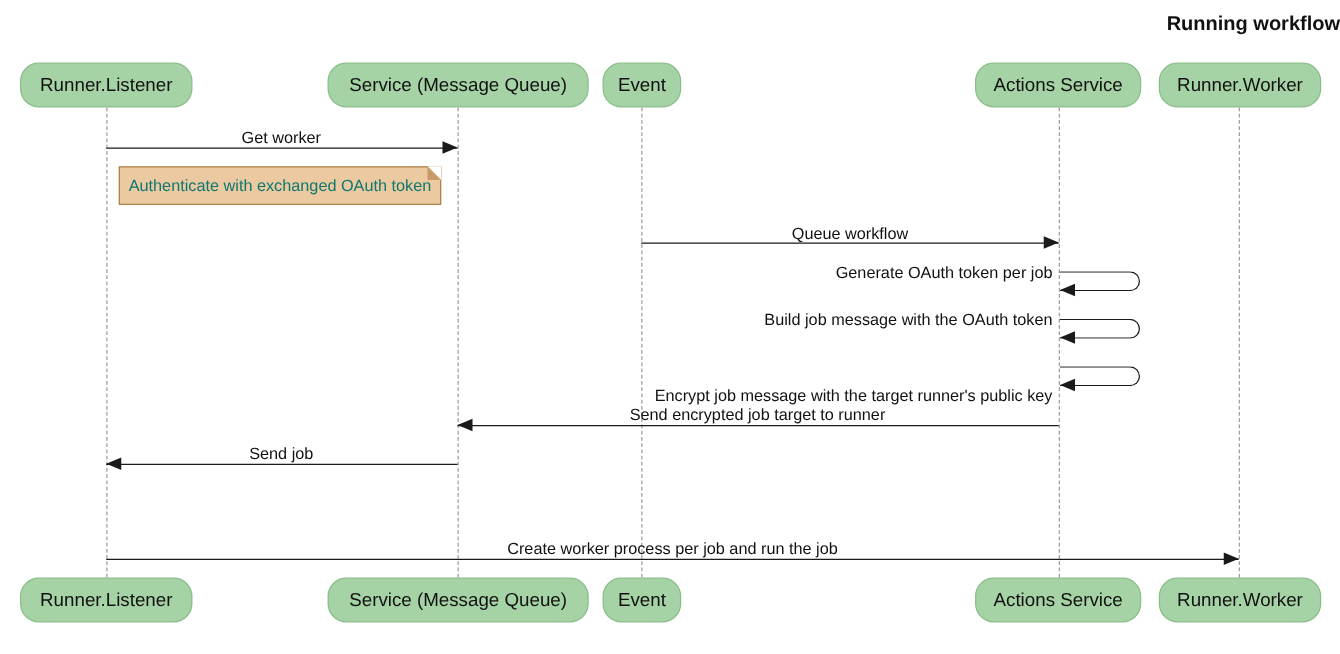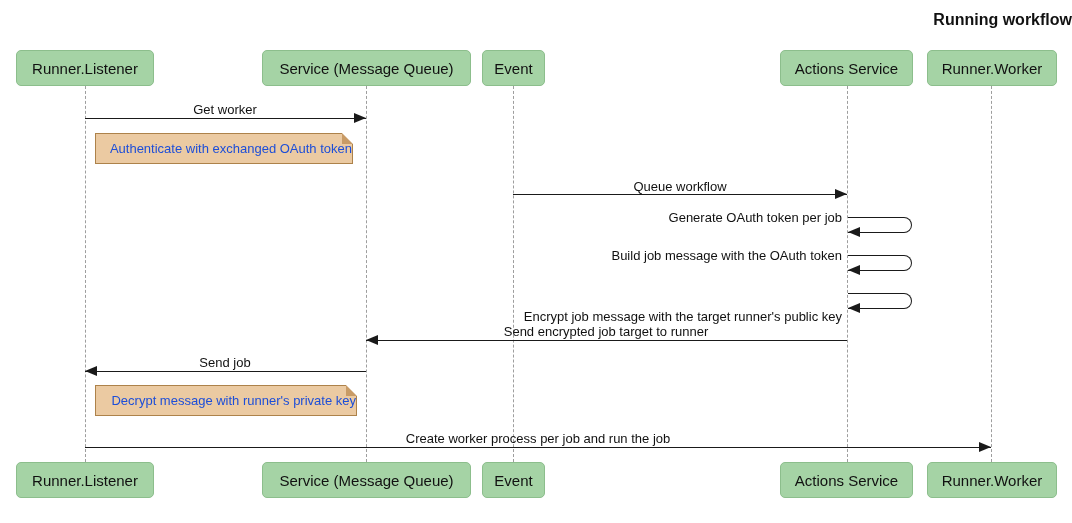--- a/index.html
+++ b/index.html
@@ -6,21 +6,21 @@
   #diagram {
     position:relative; width:1072px; height:523px; background:#ffffff;
     font-family:"Liberation Sans", sans-serif; color:#1a1a1a; overflow:hidden;
   }
   .title {
     position:absolute; top:11px; left:0; width:100%; text-align:right;
     font-size:16px; font-weight:bold; color:#111;
   }
   .actor {
     position:absolute; height:36px; line-height:36px; text-align:center;
-    background:#A5D3A5; border:1px solid #8CBE8C; border-radius:5px;
+    background:#A5D3A5; border:1px solid #8CBE8C; border-radius:15px;
     font-size:15px; color:#111; box-sizing:border-box; white-space:nowrap;
   }
   .lifeline {
     position:absolute; top:86px; height:376px; width:0;
     border-left:1px dashed #9e9e9e;
   }
   .msg-line {
     position:absolute; height:0; border-top:1px solid #1a1a1a;
   }
   .arrow-right {
@@ -41,21 +41,21 @@
     position:absolute; font-size:13px; white-space:nowrap; color:#111;
     text-align:center;
   }
   .self-loop {
     position:absolute; width:64px; height:16px; box-sizing:border-box;
     border:1px solid #1a1a1a; border-left:none;
     border-radius:0 9px 9px 0;
   }
   .note {
     position:absolute; background:#EBCAA2; border:1px solid #AD824A;
-    font-size:13px; color:#1d4ed8; text-align:right; line-height:29px;
+    font-size:13px; color:#0f766e; text-align:center; line-height:29px;
     box-sizing:border-box; white-space:nowrap;
   }
   .note::after {
     content:""; position:absolute; top:-1px; right:-1px; width:0; height:0;
     border-style:solid; border-width:0 11px 11px 0;
     border-color:#ffffff #ffffff #C89B66 #C89B66;
   }
 </style>
 </head>
 <body>
@@ -99,21 +99,20 @@
   <div class="arrow-left" style="left:848px; top:303px;"></div>
 
   <div class="msg-label" style="left:606px; top:324px;">Send encrypted job target to runner</div>
   <div class="msg-line" style="left:366px; top:340px; width:481px;"></div>
   <div class="arrow-left" style="left:366px; top:335px;"></div>
 
   <div class="msg-label" style="left:225px; top:355px;">Send job</div>
   <div class="msg-line" style="left:85px; top:371px; width:281px;"></div>
   <div class="arrow-left" style="left:85px; top:366px;"></div>
 
-  <div class="note" style="left:95px; top:385px; width:262px; height:31px;">Decrypt message with runner's private key</div>
 
   <div class="msg-label" style="left:538px; top:431px;">Create worker process per job and run the job</div>
   <div class="msg-line" style="left:85px; top:447px; width:906px;"></div>
   <div class="arrow-right" style="left:979px; top:442px;"></div>
 
   <div class="actor" style="left:16px;  top:462px; width:138px;">Runner.Listener</div>
   <div class="actor" style="left:262px; top:462px; width:209px;">Service (Message Queue)</div>
   <div class="actor" style="left:482px; top:462px; width:63px;">Event</div>
   <div class="actor" style="left:780px; top:462px; width:133px;">Actions Service</div>
   <div class="actor" style="left:927px; top:462px; width:130px;">Runner.Worker</div>

